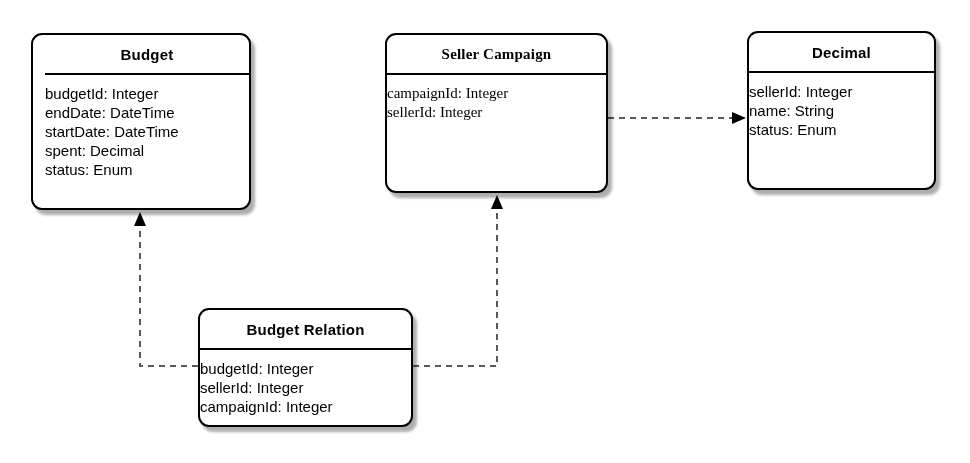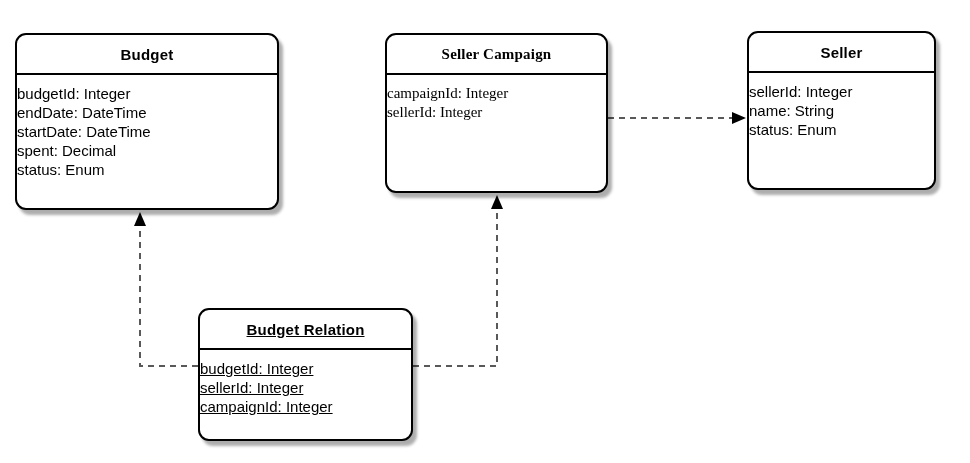--- a/index.html
+++ b/index.html
@@ -48,24 +48,24 @@
     font-size: 15px;
     font-weight: bold;
     letter-spacing: 0.2px;
   }
   .entity-body {
     padding-top: 9px;
     text-align: left;
     font-size: 15px;
     line-height: 19px;
   }
-  #e-budget          { left: 15px;  top: 33px;  width: 264px; height: 177px; }
+  #e-budget          { left: 31px;  top: 33px;  width: 220px; height: 177px; padding-left: 12px; }
   #e-seller-campaign { left: 385px; top: 33px;  width: 223px; height: 160px; font-family: Liberation Serif, serif; }
   #e-seller          { left: 747px; top: 31px;  width: 189px; height: 159px; }
-  #e-budget-relation { left: 198px; top: 308px; width: 215px; height: 133px; text-decoration: underline; }
+  #e-budget-relation { left: 198px; top: 308px; width: 215px; height: 119px; }
 </style>
 </head>
 <body>
 
 <div class="canvas">
 
   <svg class="connector-layer" width="970" height="463" viewBox="0 0 970 463">
     <defs>
       <marker id="arrow" markerUnits="userSpaceOnUse" markerWidth="16" markerHeight="14" refX="12" refY="6" orient="auto">
         <path d="M0,0 L14,6 L0,12 Z" fill="#000000"></path>
@@ -89,21 +89,21 @@
 
   <div class="entity" id="e-seller-campaign">
     <div class="entity-header">Seller Campaign</div>
     <div class="entity-body">
       <div>campaignId: Integer</div>
       <div>sellerId: Integer</div>
     </div>
   </div>
 
   <div class="entity" id="e-seller">
-    <div class="entity-header">Seller</div>
+    <div class="entity-header">Decimal</div>
     <div class="entity-body">
       <div>sellerId: Integer</div>
       <div>name: String</div>
       <div>status: Enum</div>
     </div>
   </div>
 
   <div class="entity" id="e-budget-relation">
     <div class="entity-header">Budget Relation</div>
     <div class="entity-body">

